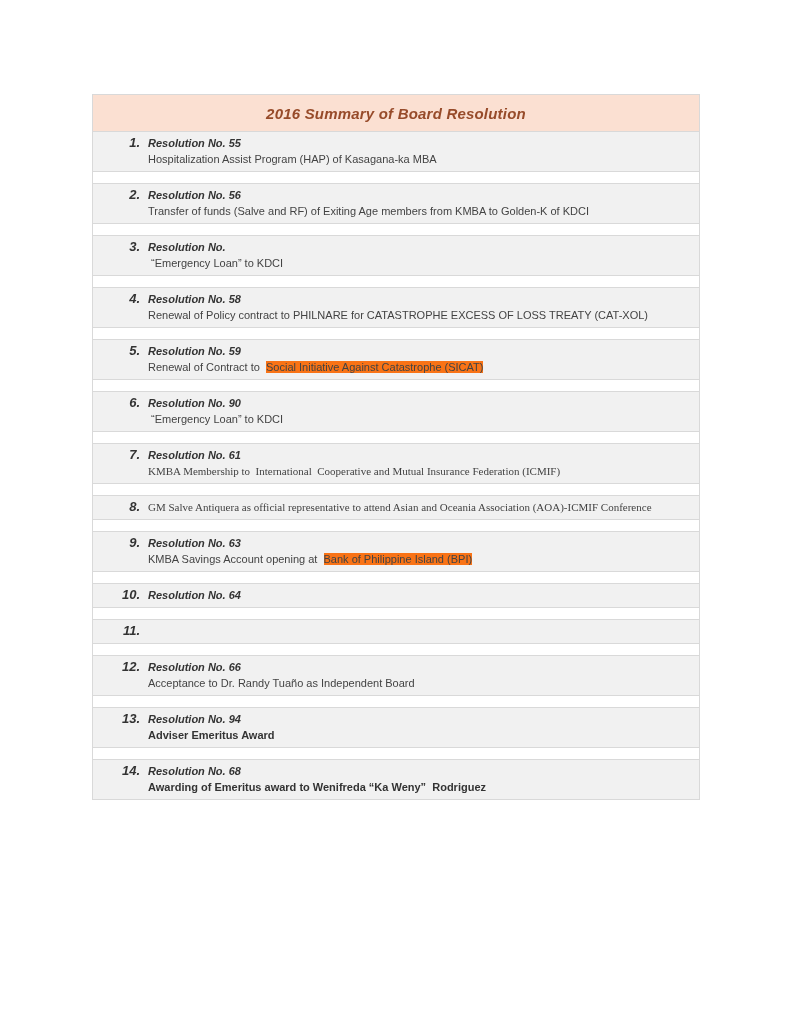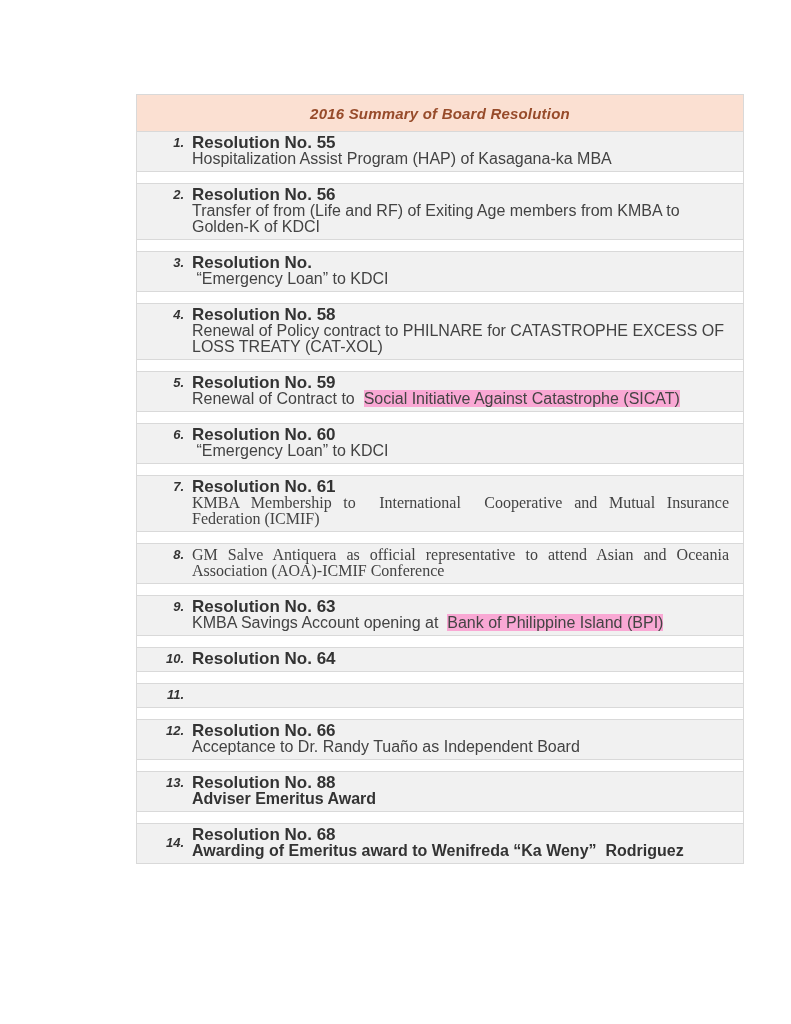--- a/index.html
+++ b/index.html
@@ -18,21 +18,20 @@
   }
   body { height: 1024px; position: relative; overflow: hidden; }
 
   .board-table {
     position: absolute;
     left: 92px;
     top: 94px;
     width: 608px;
     border: 1px solid var(--border-color);
     background: #ffffff;
-    margin-left: 44px;
   }
 
   .table-header {
     background: var(--header-bg);
     height: 37px;
     display: flex;
     align-items: center;
     justify-content: center;
     border-bottom: 1px solid var(--border-color);
   }
@@ -58,44 +57,45 @@
     font-style: italic;
     color: var(--strong-color);
     line-height: 16px;
   }
   .res-body {
     flex: 1;
     margin-left: 8px;
     padding-right: 14px;
   }
   .res-title {
-    font-size: 17px;
+    font-size: 11px;
     font-weight: bold;
+    font-style: italic;
     color: var(--strong-color);
     line-height: 16px;
   }
   .res-desc {
-    font-size: 16px;
+    font-size: 11px;
     color: var(--text-color);
     line-height: 16px;
     white-space: pre-wrap;
   }
   .res-desc.justify { text-align: justify; font-family: Liberation Serif, serif; }
 
   .seg-normal { }
   .seg-italic { }
-  .seg-highlight { background: #f9a8d4; }
+  .seg-highlight { background: #f97316; }
   .seg-bold { font-weight: bold; color: var(--strong-color); }
 
   .spacer-row {
     background: #ffffff;
     height: 12px;
     border-bottom: 1px solid var(--border-color);
   }
-  .board-table > #rows-container > :last-child { border-bottom: none; align-items: center; }
+  .board-table > #rows-container > :last-child { border-bottom: none; }
 </style>
 </head>
 <body>
 
 <div class="page">
   <div class="board-table">
     <div class="table-header">
       <span class="table-title">2016 Summary of Board Resolution</span>
     </div>
     <div id="rows-container">
@@ -105,21 +105,21 @@
       <div class="res-title">Resolution No. 55</div>
       <div class="res-desc"><span class="seg-normal">Hospitalization Assist Program (HAP) of Kasagana-ka MBA</span></div>
     </div>
   </div>
   <div class="spacer-row"></div>
 
   <div class="res-row">
     <div class="res-num">2.</div>
     <div class="res-body">
       <div class="res-title">Resolution No. 56</div>
-      <div class="res-desc"><span class="seg-normal">Transfer of from (Life and RF) of </span><span class="seg-italic">Exiting Age members from KMBA to Golden-K of KDCI</span></div>
+      <div class="res-desc"><span class="seg-normal">Transfer of funds (Salve and RF) of </span><span class="seg-italic">Exiting Age members from KMBA to Golden-K of KDCI</span></div>
     </div>
   </div>
   <div class="spacer-row"></div>
 
   <div class="res-row">
     <div class="res-num">3.</div>
     <div class="res-body">
       <div class="res-title">Resolution No.</div>
       <div class="res-desc"><span class="seg-normal"> “Emergency Loan” to KDCI</span></div>
     </div>
@@ -140,21 +140,21 @@
     <div class="res-body">
       <div class="res-title">Resolution No. 59</div>
       <div class="res-desc"><span class="seg-normal">Renewal of Contract to  </span><span class="seg-highlight">Social Initiative Against Catastrophe (SICAT)</span></div>
     </div>
   </div>
   <div class="spacer-row"></div>
 
   <div class="res-row">
     <div class="res-num">6.</div>
     <div class="res-body">
-      <div class="res-title">Resolution No. 60</div>
+      <div class="res-title">Resolution No. 90</div>
       <div class="res-desc"><span class="seg-normal"> “Emergency Loan” to KDCI</span></div>
     </div>
   </div>
   <div class="spacer-row"></div>
 
   <div class="res-row">
     <div class="res-num">7.</div>
     <div class="res-body">
       <div class="res-title">Resolution No. 61</div>
       <div class="res-desc justify"><span class="seg-normal">KMBA Membership to  International  Cooperative and Mutual Insurance Federation (ICMIF)</span></div>
@@ -197,21 +197,21 @@
     <div class="res-body">
       <div class="res-title">Resolution No. 66</div>
       <div class="res-desc"><span class="seg-normal">Acceptance to Dr. Randy Tuaño as Independent Board</span></div>
     </div>
   </div>
   <div class="spacer-row"></div>
 
   <div class="res-row">
     <div class="res-num">13.</div>
     <div class="res-body">
-      <div class="res-title">Resolution No. 88</div>
+      <div class="res-title">Resolution No. 94</div>
       <div class="res-desc"><span class="seg-bold">Adviser Emeritus Award</span></div>
     </div>
   </div>
   <div class="spacer-row"></div>
 
   <div class="res-row">
     <div class="res-num">14.</div>
     <div class="res-body">
       <div class="res-title">Resolution No. 68</div>
       <div class="res-desc"><span class="seg-bold">Awarding of Emeritus award to Wenifreda “Ka Weny”  Rodriguez</span></div>

